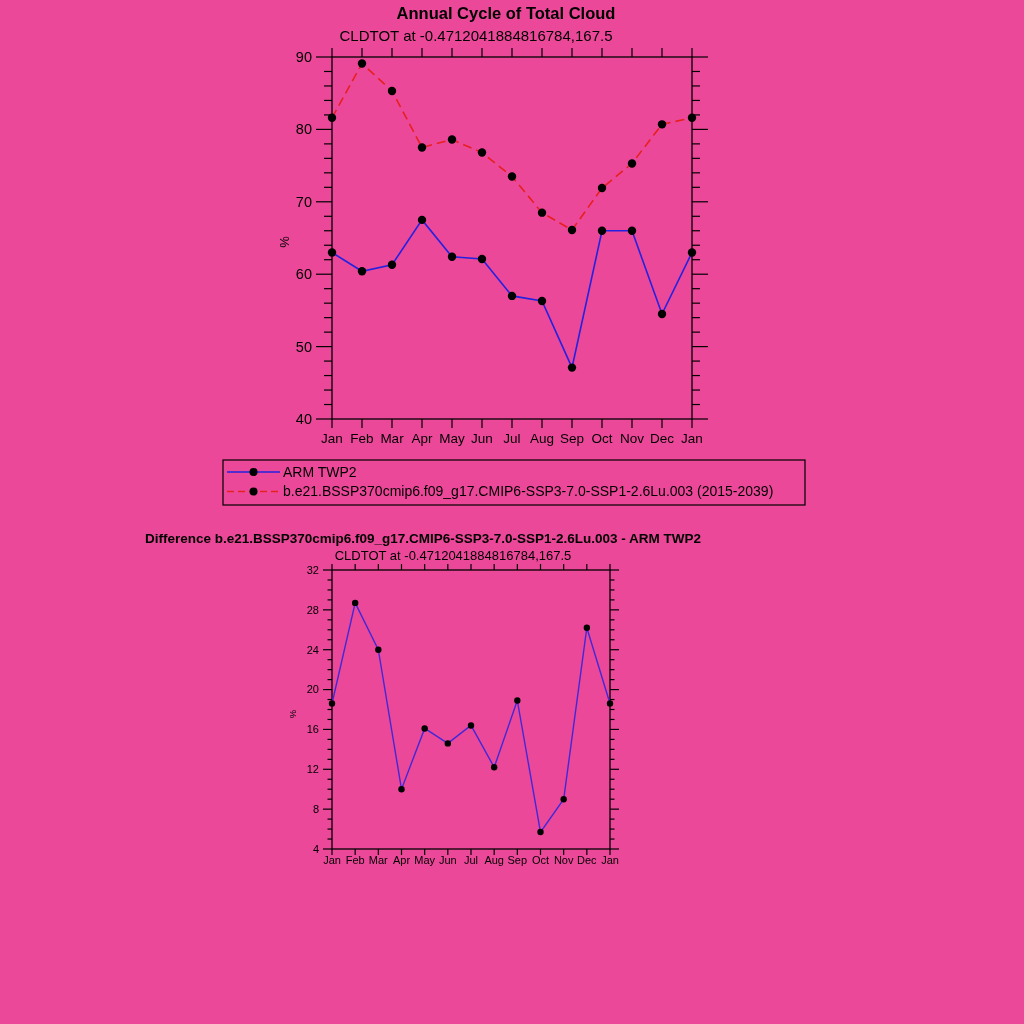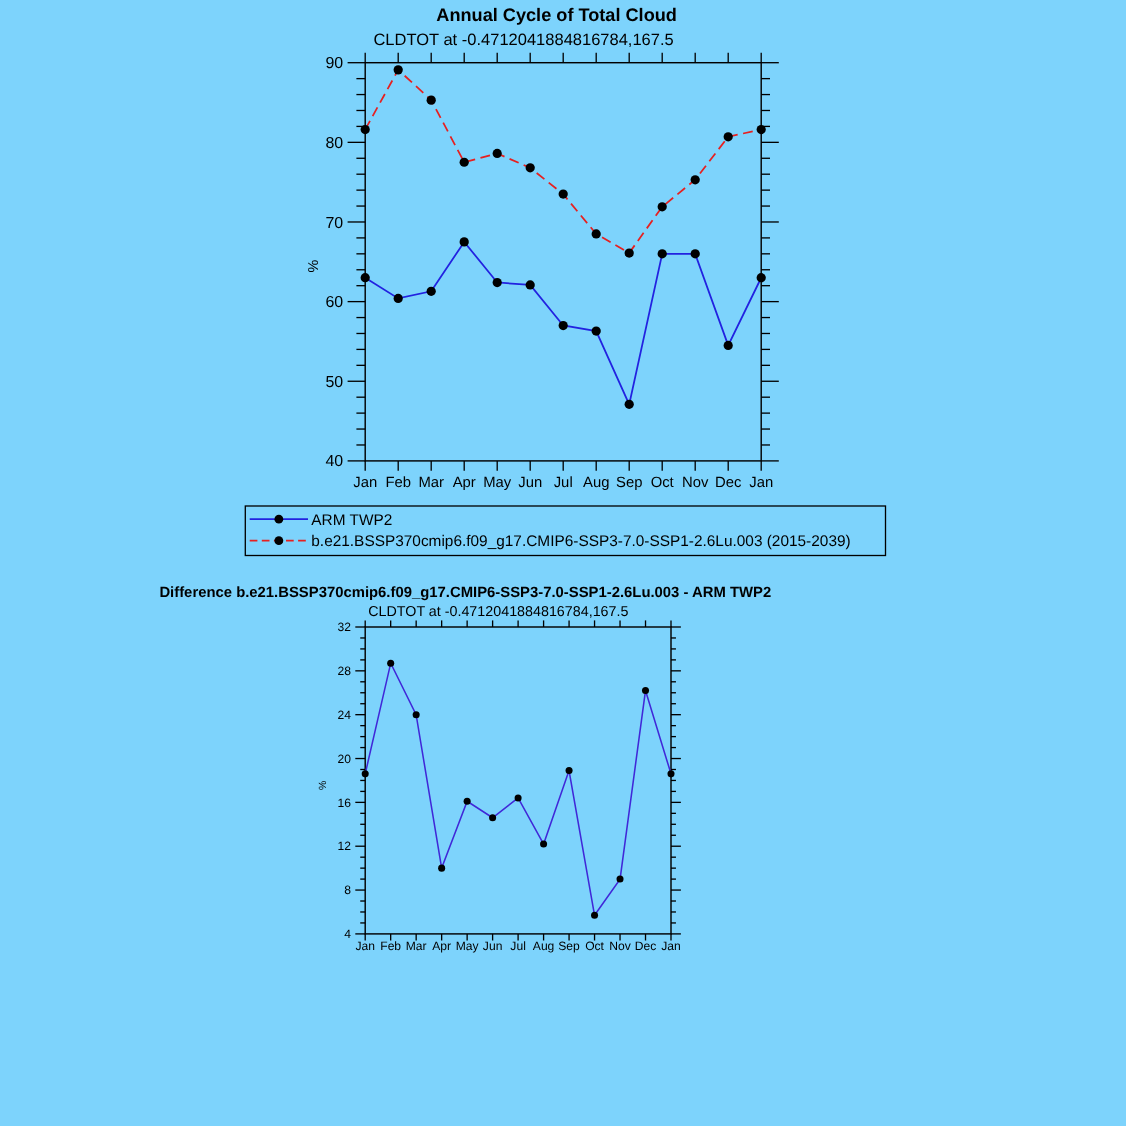--- a/index.html
+++ b/index.html
@@ -1,20 +1,20 @@
 <!DOCTYPE html>
 <html><head>
 <meta charset="utf-8">
 <style>
   html, body { margin: 0; padding: 0; background: #ffffff; }
   #page {
     position: relative;
     width: 1024px;
     height: 1024px;
-    background: #7dd3fc;
+    background: #ec4899;
     font-family: "Liberation Sans", sans-serif;
   }
   svg { position: absolute; top: 0; left: 0; }
   text { fill: #000000; }
   .title   { font-weight: bold; }
 </style>
 </head>
 <body>
 
 <div id="page">

